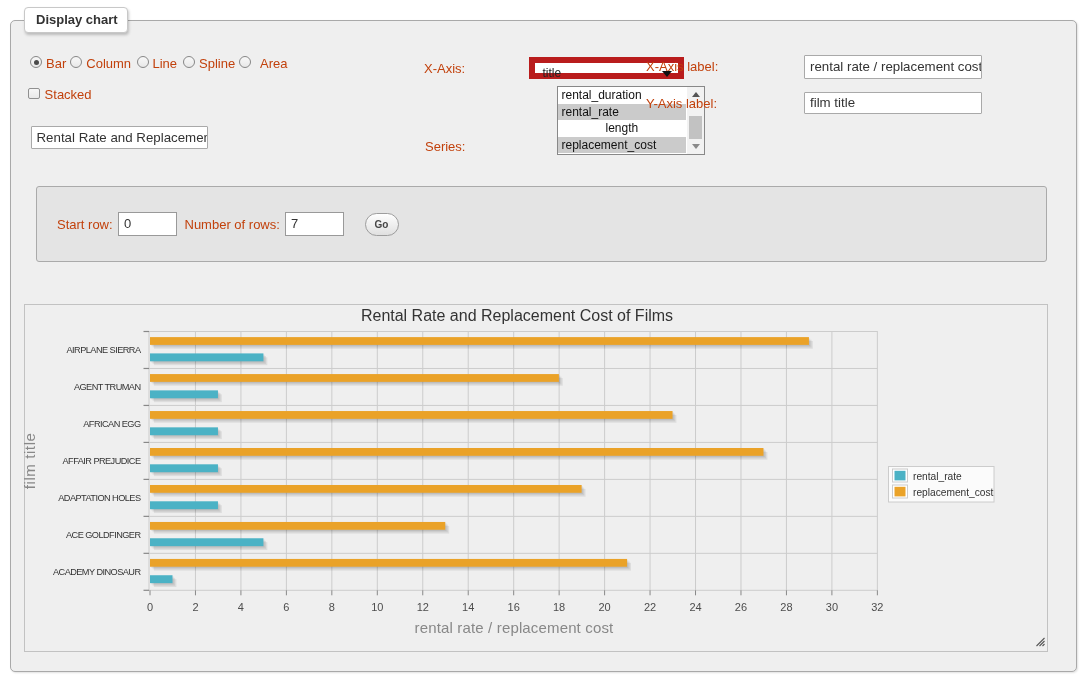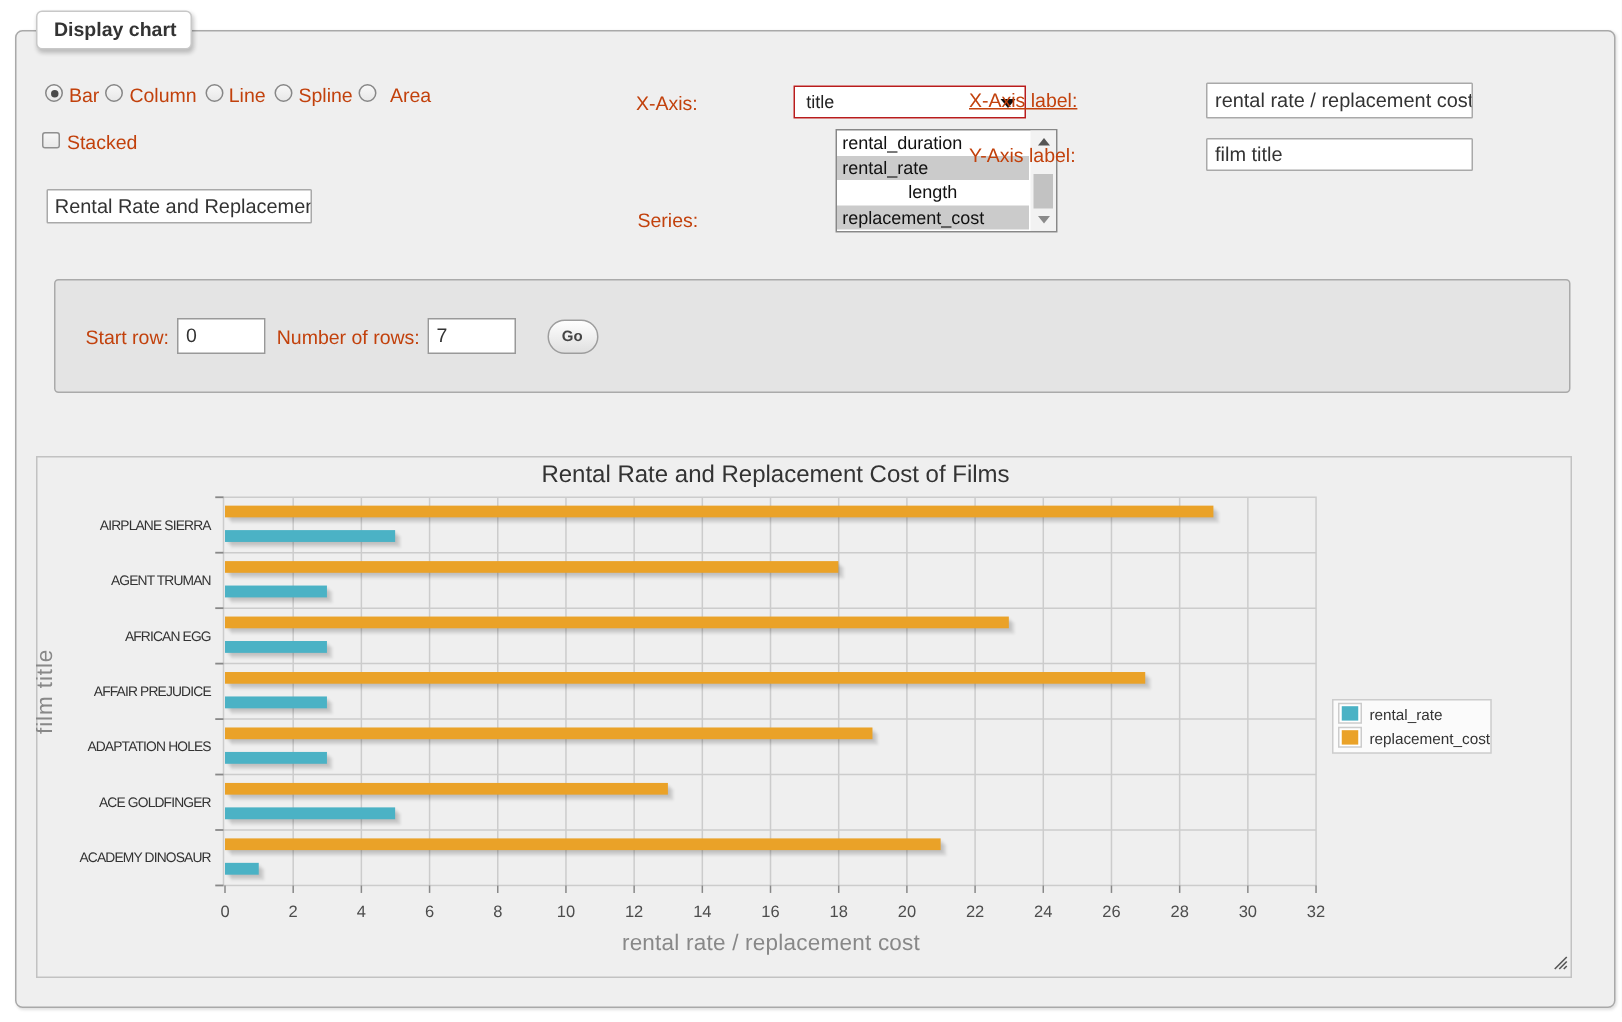--- a/index.html
+++ b/index.html
@@ -13,21 +13,21 @@
 .r { text-align:left; }
 .radio { position:absolute; width:12px; height:12px; border:1px solid #878787; border-radius:50%;
          background:linear-gradient(#f8f8f8,#e8e8e8); }
 .radio.sel::after { content:""; position:absolute; left:2.5px; top:2.5px; width:5px; height:5px;
                     border-radius:50%; background:#4a4a4a; }
 .cb { position:absolute; width:11.8px; height:11.8px; border:1px solid #909090; border-radius:2px;
       background:linear-gradient(#f6f6f6,#e9e9e9); }
 .ti { position:absolute; background:#ffffff; border:1px solid #a9a9a9; border-radius:1px;
       font-size:13.3px; color:#333; white-space:nowrap; overflow:hidden; padding-left:5px; }
 #xsel { position:absolute; left:528.5px; top:57px; width:155px; height:22px; background:#ffffff;
-        border:1px solid #b91c1c; font-size:12px; color:#222; line-height:20px; padding-left:8px; }
+        border:6px solid #b91c1c; font-size:12px; color:#222; line-height:20px; padding-left:8px; }
 #xsel .arr { position:absolute; right:6px; top:7.5px; width:0; height:0;
              border-left:5px solid transparent; border-right:5px solid transparent; border-top:6px solid #111; }
 #lb { position:absolute; left:528.5px; top:86px; width:148.5px; height:69px; background:#ffffff;
       border:1px solid #888888;margin-left:28px; }
 .opt { position:absolute; left:0; height:16.6px; width:128px; font-size:12px; color:#111;
        line-height:16.6px; padding-left:4px; }
 .opt.sel { background:#cbcbcb; }
 #sb { position:absolute; right:0; top:0; width:17px; height:67px; background:#f2f2f2; }
 #sb .btn { position:absolute; left:0; width:17px; height:15px; }
 #sb .thumb { position:absolute; left:2px; top:29px; width:13px; height:23px; background:#c2c2c2; }
@@ -78,21 +78,21 @@
     <div class="btn" style="top:0;">
         <span class="tri-u"></span>
       </div>
     <div class="thumb"></div>
     <div class="btn" style="bottom:0;">
         <span class="tri-d"></span>
       </div>
   </div>
 </div>
 
-<div class="lbl r" style="left:646px;top:60px;width:150px;text-decoration:underline;">X-Axis label:</div>
+<div class="lbl r" style="left:646px;top:60px;width:150px;">X-Axis label:</div>
 <div class="ti" style="left:804px;top:55px;width:178px;height:23.5px;line-height:21px;">rental rate / replacement cost</div>
 <div class="lbl r" style="left:646px;top:97px;width:150px;">Y-Axis label:</div>
 <div class="ti" style="left:804px;top:91.5px;width:178px;height:22.5px;line-height:20px;">film title</div>
 
 <div id="bar"></div>
 <div class="lbl" style="left:57px;top:217.5px;">Start row:</div>
 <div class="nin" style="left:118px;top:212px;">0</div>
 <div class="lbl" style="left:184.5px;top:217.5px;">Number of rows:</div>
 <div class="nin" style="left:285px;top:212px;">7</div>
 <div id="go">Go</div>

